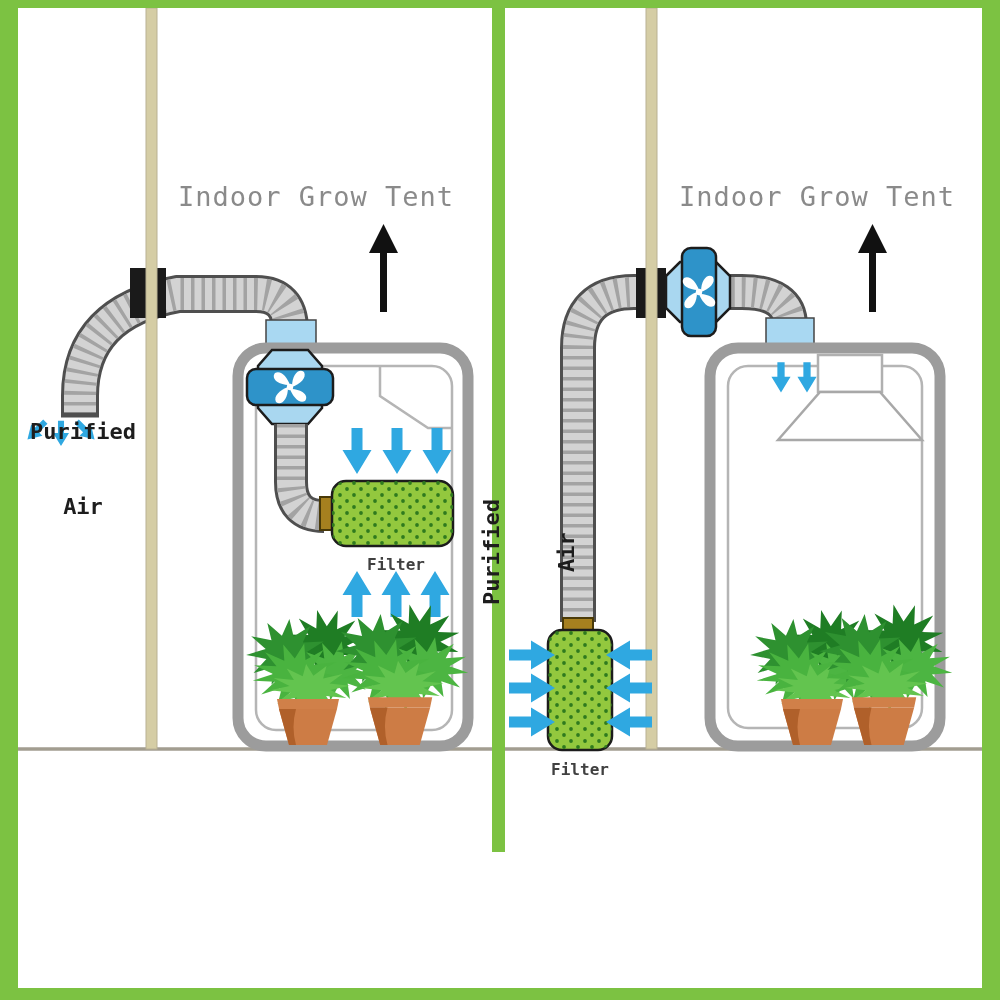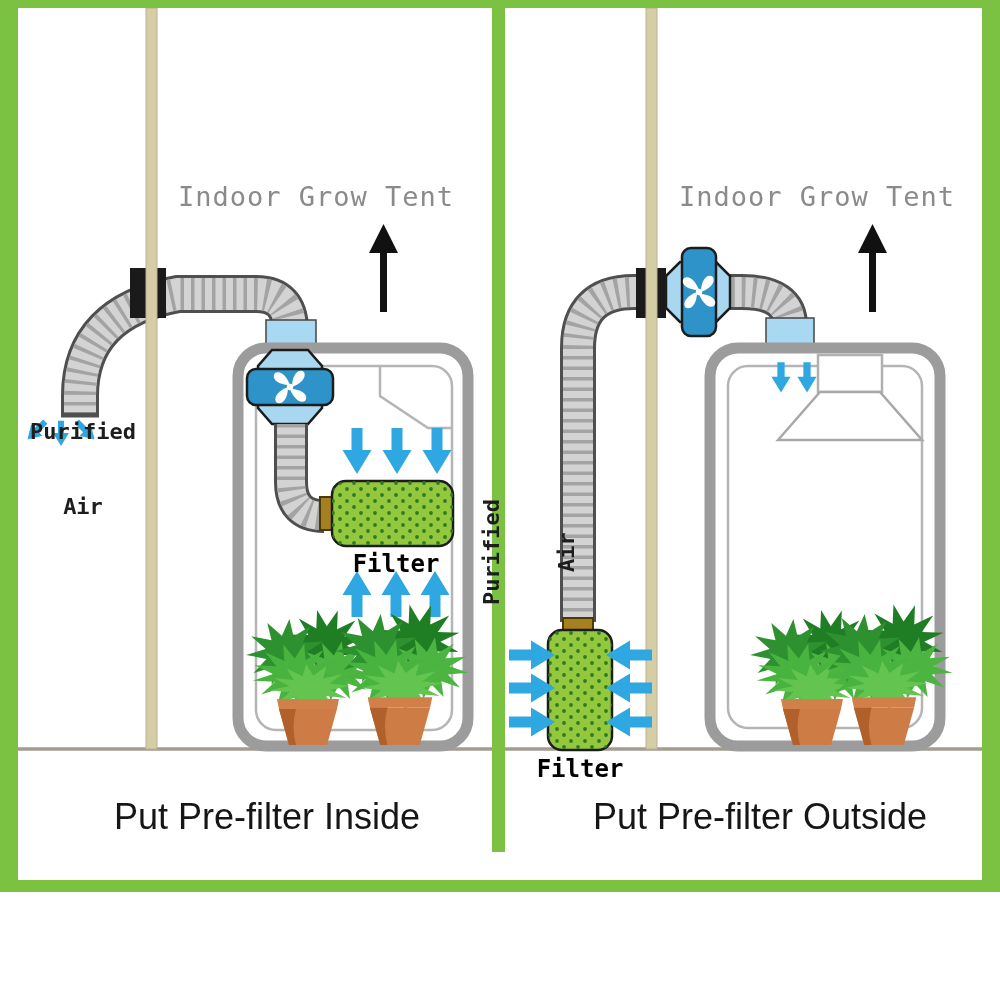--- a/index.html
+++ b/index.html
@@ -1,17 +1,17 @@
 <!DOCTYPE html>
 <html><head>
 <meta charset="utf-8">
 <style>
   html,body{margin:0;padding:0;background:#fff;}
   .canvas{
-    position:relative; width:1000px; height:892px; overflow:hidden;
+    position:relative; width:1000px; height:1000px; overflow:hidden;
     background:#ffffff;
     font-family:"Liberation Sans", sans-serif;
   }
   .border{position:absolute; background:#7cc242;}
   .border.left{left:0;top:0;width:18px;height:1000px;}
   .border.right{right:0;top:0;width:18px;height:1000px;}
   .border.top{left:0;top:0;width:1000px;height:8px;}
   .border.bottom{left:0;bottom:0;width:1000px;height:12px;}
   .divider{position:absolute;left:492px;top:0;width:13px;height:852px;background:#7cc242;}
   .art{position:absolute;left:0;top:0;width:1000px;height:1000px;}
@@ -19,21 +19,21 @@
   .title{
     font-family:"DejaVu Sans Mono","Liberation Mono",monospace;
     font-size:27px; font-weight:500; color:#8a8a8a; letter-spacing:1px;
   }
   .mono-black{
     font-family:"DejaVu Sans Mono","Liberation Mono",monospace;
     font-size:22px; font-weight:700; color:#1d1d1d; line-height:1.15;
   }
   .filter-label{
     font-family:"DejaVu Sans Mono","Liberation Mono",monospace;
-    font-size:24px; font-weight:700; color:#000000;
+    font-size:16px; font-weight:700; color:#404040;
   }
   .rot{transform:translate(-50%,-50%) rotate(-90deg);}
   .caption{
     font-size:36px; font-weight:400; color:#161616; line-height:1.3; letter-spacing:0px;
   }
 </style>
 </head>
 <body>
 
 <div class="canvas">
@@ -198,19 +198,17 @@
 
   <div class="label mono-black rot" style="left:529px; top:552px;">
     <div>Purified</div>
     <div>Air</div>
   </div>
 
   <div class="label filter-label" style="left:396px; top:564px;">Filter</div>
   <div class="label filter-label" style="left:580px; top:769px;">Filter</div>
 
   <div class="label caption" style="left:267px; top:817px;">
-    <div>Put Pre-filter Inside</div>
   </div>
   <div class="label caption" style="left:760px; top:817px;">
-    <div>Put Pre-filter Outside</div>
   </div>
 
 </div>
 
 </body></html>

